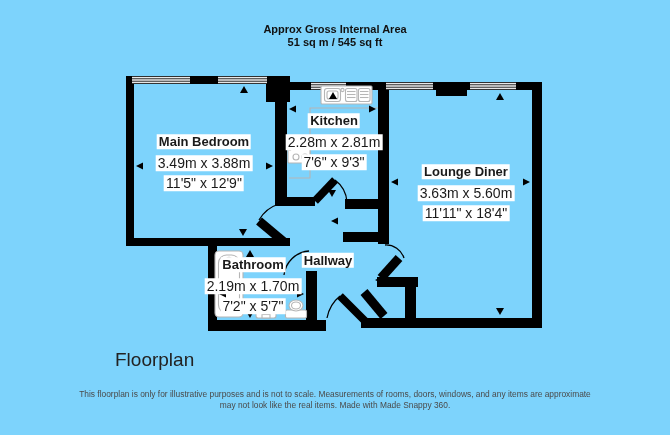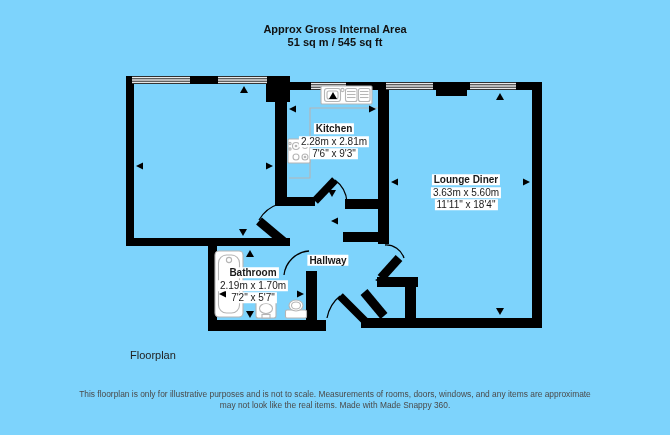--- a/index.html
+++ b/index.html
@@ -4,24 +4,24 @@
 <style>
   html,body{margin:0;padding:0;background:#fff;}
   #stage{position:relative;width:670px;height:435px;background:#7dd3fc;overflow:hidden;
          font-family:"Liberation Sans", sans-serif;}
   #plan-svg{position:absolute;left:0;top:0;}
   .abs{position:absolute;}
   .header{left:335px;top:23px;transform:translateX(-50%);text-align:center;
           font-size:11px;font-weight:bold;line-height:13px;color:#111;white-space:nowrap;}
   .room-label{transform:translate(-50%,-50%);text-align:center;white-space:nowrap;
               line-height:12.5px;color:#1a1a1a;}
-  .room-label .t{font-weight:bold;font-size:10px;}
-  .room-label .d{font-size:10px;}
+  .room-label .t{font-weight:bold;font-size:13px;}
+  .room-label .d{font-size:14px;margin-top:8px;}
   .room-label span{background:#ffffff;padding:0 2px;}
-  .plan-name{left:130px;top:349px;font-size:11px;color:#222;}
+  .plan-name{left:115px;top:349px;font-size:19px;color:#222;}
   .disclaimer{left:0;right:0;top:389px;text-align:center;font-size:8.4px;line-height:10.8px;
               color:#4a4a4a;white-space:nowrap;}
 </style>
 </head>
 <body>
 
 <div id="stage">
 
   <svg id="plan-svg" width="670" height="435" viewBox="0 0 670 435">
 
@@ -161,20 +161,25 @@
       <polygon points="331,221 338,217.5 338,224.5"></polygon>
       <polygon points="375,280 382,276.5 382,283.5"></polygon>
     </g>
   </svg>
 
   <div class="abs header">
     <div>Approx Gross Internal Area</div>
     <div>51 sq m / 545 sq ft</div>
   </div>
 
+  <div class="abs room-label" style="left:204px;top:163px">
+    <div class="t"><span>Main Bedroom</span></div>
+    <div class="d"><span>3.49m x 3.88m</span></div>
+    <div class="d"><span>11'5" x 12'9"</span></div>
+  </div>
 
   <div class="abs room-label" style="left:334px;top:142px">
     <div class="t"><span>Kitchen</span></div>
     <div class="d"><span>2.28m x 2.81m</span></div>
     <div class="d"><span>7'6" x 9'3"</span></div>
   </div>
 
   <div class="abs room-label" style="left:466px;top:193px">
     <div class="t"><span>Lounge Diner</span></div>
     <div class="d"><span>3.63m x 5.60m</span></div>

